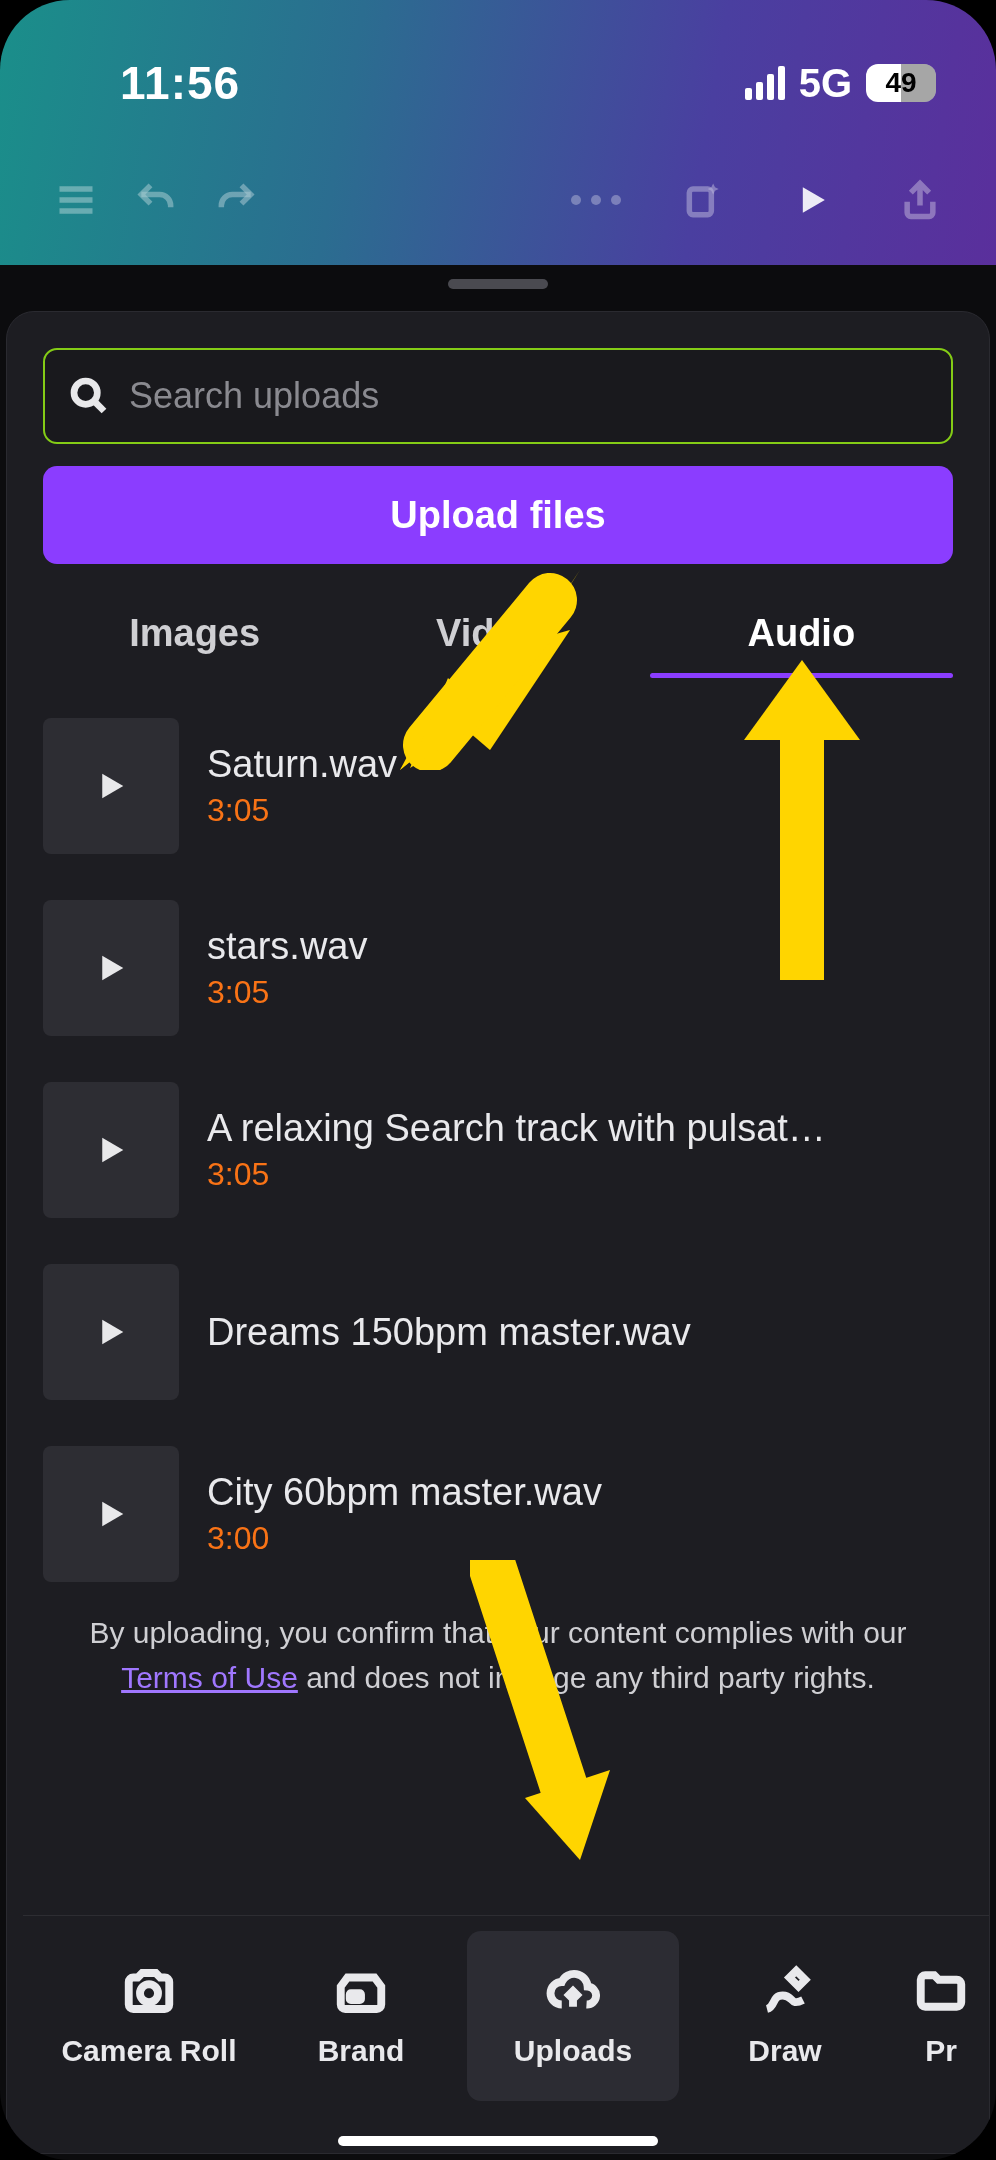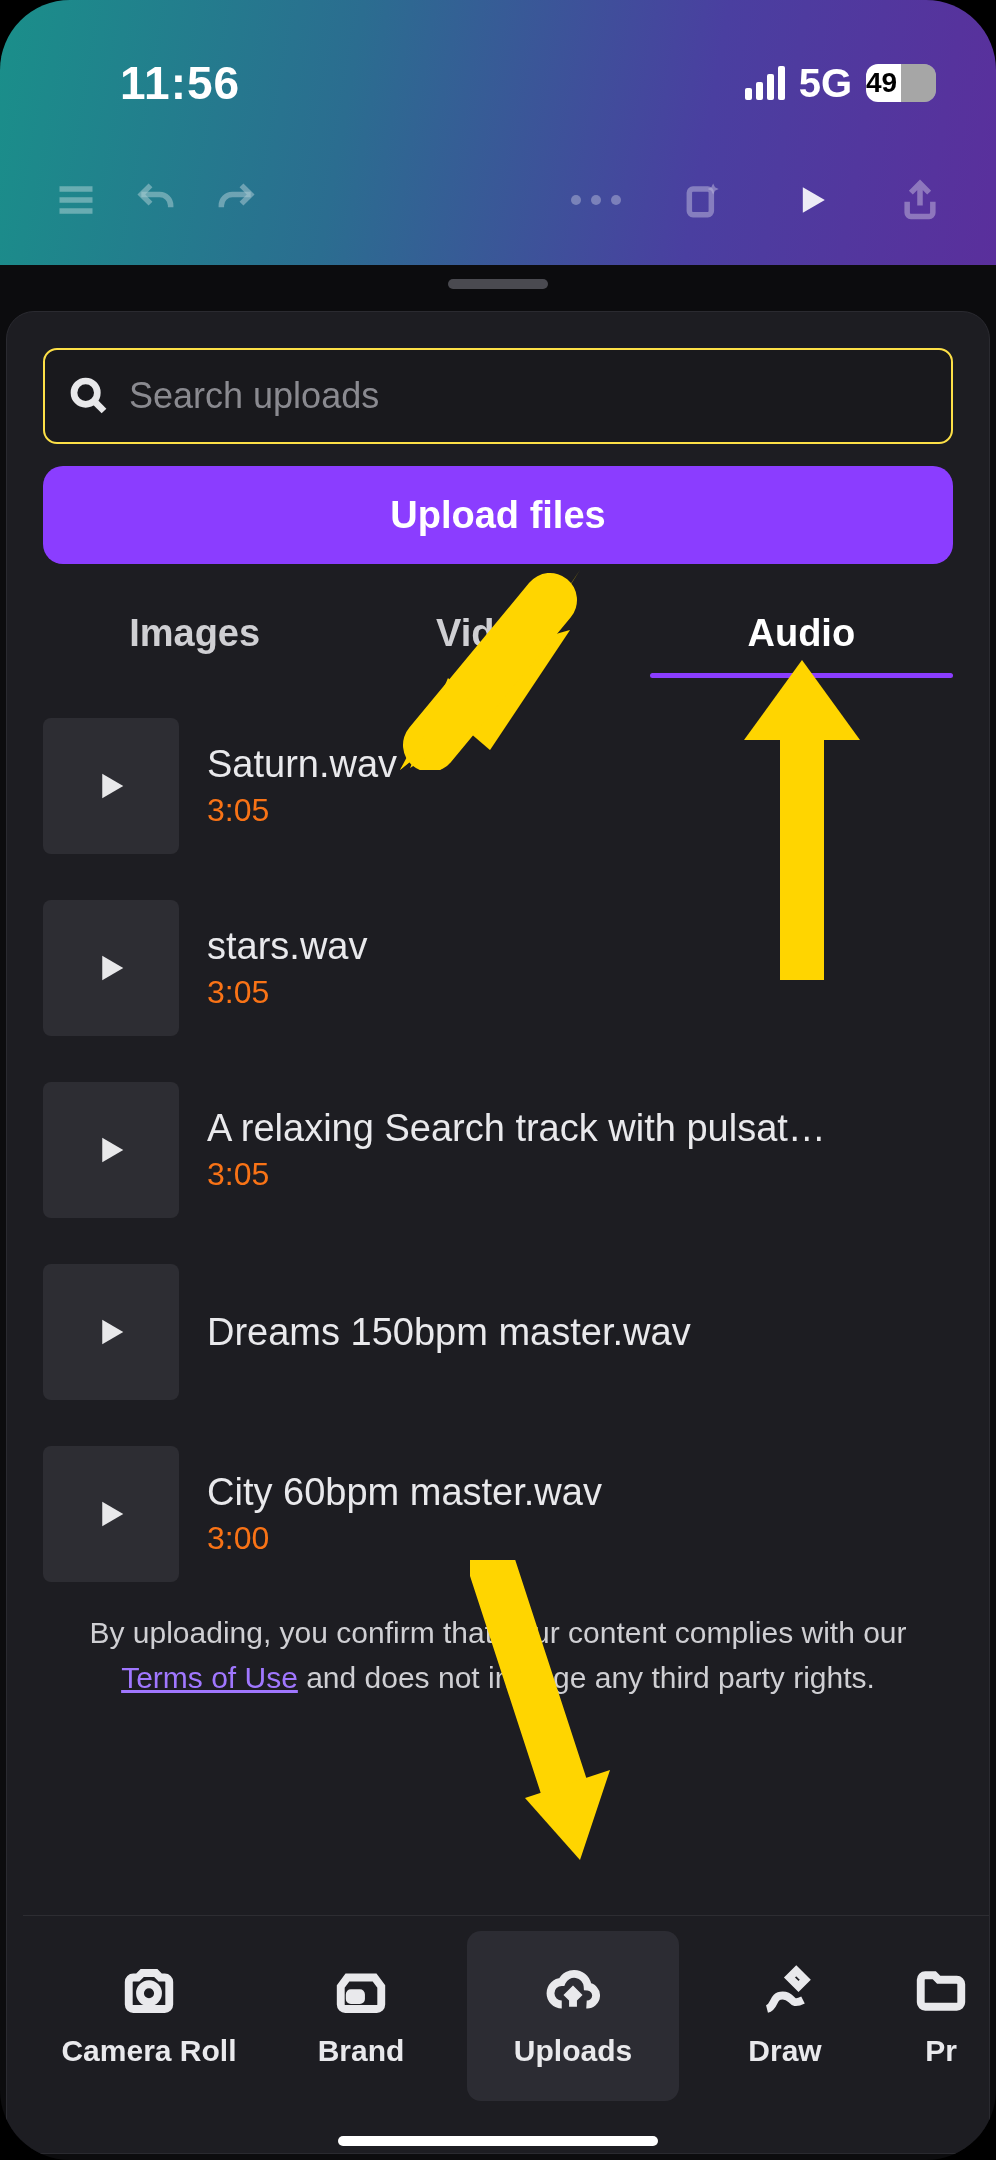--- a/index.html
+++ b/index.html
@@ -24,21 +24,21 @@
   .status-time { font-size: 46px; letter-spacing: 1px; }
   .status-right { display:flex; align-items:center; gap: 14px; font-size: 40px; font-weight:700;}
   .signal-bars { display:flex; align-items:flex-end; gap:4px; height:34px;}
   .signal-bars span{ width:7px; background:#fff; border-radius:2px;}
   .signal-bars span:nth-child(1){height:12px;}
   .signal-bars span:nth-child(2){height:18px;}
   .signal-bars span:nth-child(3){height:26px;}
   .signal-bars span:nth-child(4){height:34px;}
   .battery-badge {
     width: 70px; height: 38px; background:#fff; color:#000; border-radius: 12px;
-    display:flex; align-items:center; justify-content:flex-start; font-size:28px; font-weight:800;
+    display:flex; align-items:center; justify-content:center; font-size:28px; font-weight:800;
     position:relative;
   }
   .battery-fill {
     position:absolute; right:0; top:0; bottom:0; width:50%;
     background: rgba(0,0,0,0.35); border-radius: 0 12px 12px 0;
   }
   .battery-text { position:relative; z-index:2; }
 
   
   .toolbar {
@@ -64,32 +64,32 @@
     width: 100px; height: 10px; border-radius: 6px; background:#4a4a50;
   }
   .panel {
     position:absolute; top: 46px; left: 6px; right: 6px; bottom: 6px;
     background: #1d1d22; border-radius: 28px; border:1px solid #2a2a30;
     padding: 36px 36px 0 36px;
     display:flex; flex-direction:column;
   }
   
   .search {
-    height: 96px; border:2px solid #fde047; border-radius: 14px; background:#19191d;
+    height: 96px; border:2px solid #84cc16; border-radius: 14px; background:#19191d;
     display:flex; align-items:center; padding: 0 24px; gap:20px;
   }
   .search svg { width:40px; height:40px; stroke:#e8e8ea; stroke-width:4; }
   .search-input {
     flex:1; background:transparent; border:none; outline:none;
     color:#cfcfd3; font-size:36px;
   }
   .search-input::placeholder { color:#8a8a90; }
 
   .upload-btn {
-    margin-top: 22px; height: 98px; border-radius: 20px;
+    margin-top: 22px; height: 98px; border-radius: 14px;
     background:#8b3dff; color:#fff; font-size:38px; font-weight:800;
     display:flex; align-items:center; justify-content:center;
   }
 
   .tabs {
     margin-top: 24px; display:flex; height: 90px; position:relative;
   }
   .tab {
     flex:1; display:flex; align-items:center; justify-content:center;
     color:#cfcfd3; font-size:38px; font-weight:700;

